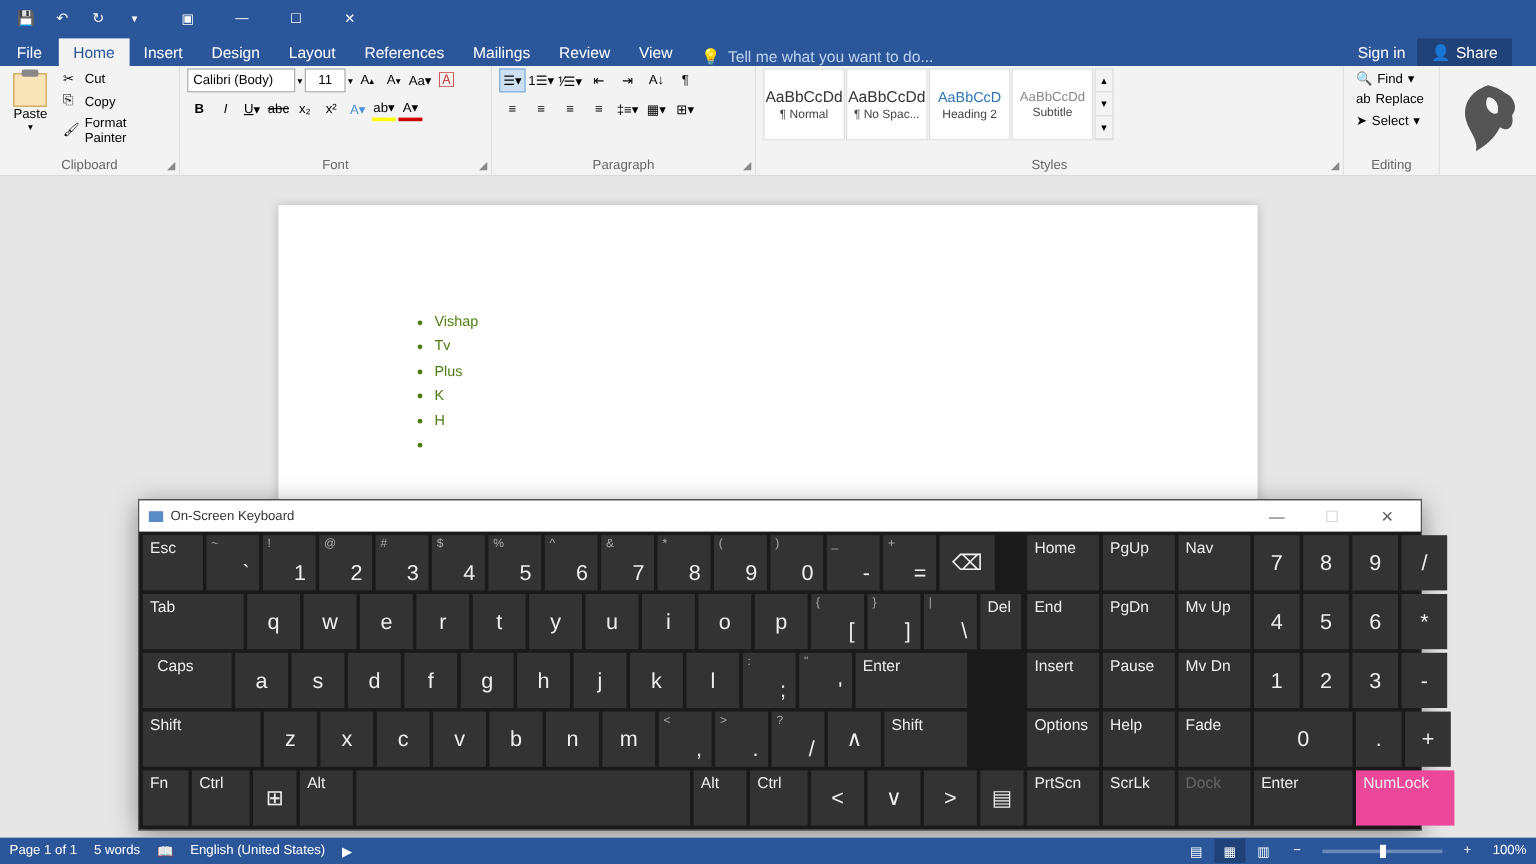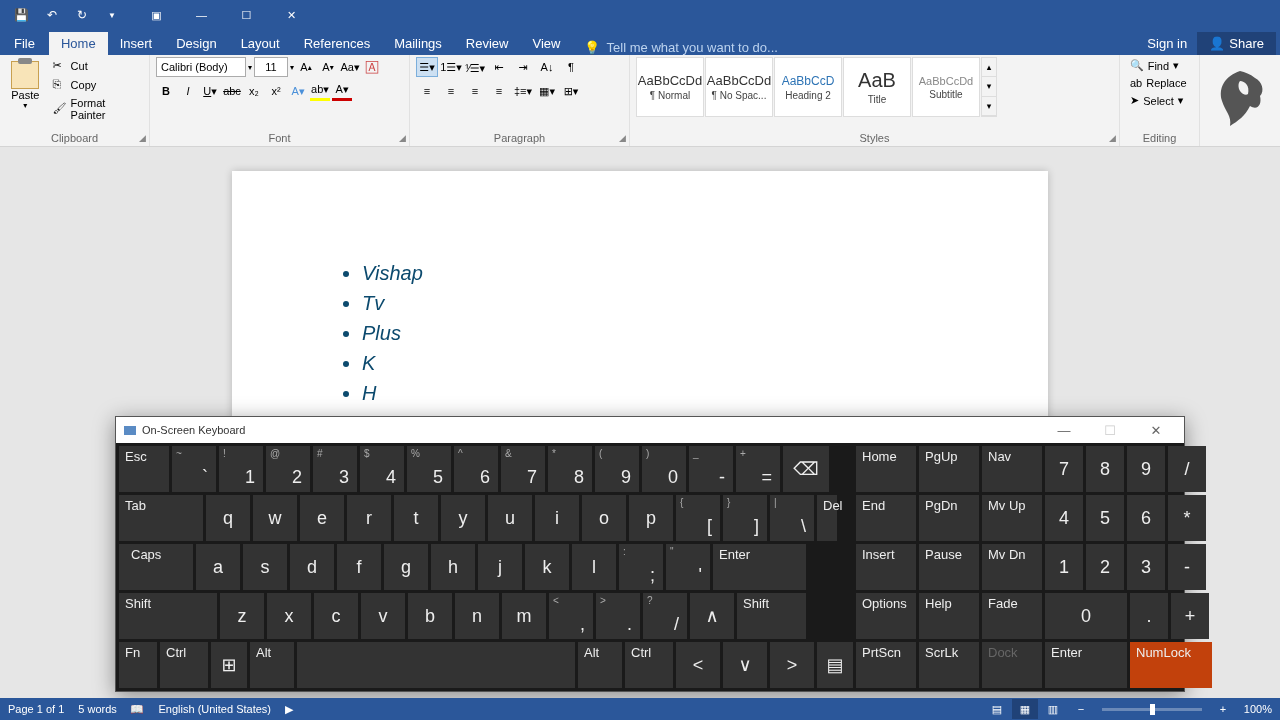--- a/index.html
+++ b/index.html
@@ -12,21 +12,21 @@
 .title-center { flex: 1; text-align: center; }
 .win-controls { display: flex; }
 .win-btn { width: 45px; height: 30px; display: flex; align-items: center; justify-content: center; cursor: pointer; font-size: 11px; }
 
 
 .menubar { height: 25px; background: #2b579a; display: flex; align-items: flex-end; color: #fff; font-size: 13px; }
 .file-tab { background: #2b579a; padding: 4px 14px; cursor: pointer; }
 .menu-tab { padding: 4px 12px; cursor: pointer; }
 .menu-tab.active { background: #f3f3f3; color: #2b579a; }
 .tell-me { color: #bcd3ef; margin-left: 12px; display: flex; align-items: center; gap: 6px; }
-.menubar-right { margin-left: auto; display: flex; align-items: center; padding-right: 4px; }
+.menubar-right { margin-left: auto; display: flex; align-items: center; padding-right: 20px; }
 .signin { padding: 4px 10px; cursor: pointer; }
 .share { background: #204278; padding: 4px 12px; cursor: pointer; display: flex; align-items: center; gap: 4px; }
 
 
 .ribbon { height: 92px; background: #f3f3f3; border-bottom: 1px solid #d4d4d4; display: flex; }
 .ribbon-group { border-right: 1px solid #e1e1e1; padding: 2px 6px; display: flex; flex-direction: column; position: relative; }
 .ribbon-group-label { text-align: center; font-size: 11px; color: #666; padding: 2px 0; position: absolute; bottom: 0; left: 0; right: 0; }
 .ribbon-group-launcher { position: absolute; right: 3px; bottom: 3px; font-size: 9px; color: #888; cursor: pointer; }
 .ribbon-body { flex: 1; display: flex; gap: 4px; }
 
@@ -63,40 +63,40 @@
 
 .editing-group { width: 80px; }
 .edit-col { display: flex; flex-direction: column; gap: 1px; }
 .edit-btn { font-size: 11px; padding: 2px 4px; cursor: pointer; display: flex; align-items: center; gap: 4px; }
 
 .logo-area { width: 80px; display: flex; align-items: center; justify-content: center; }
 
 
 .doc-area { position: absolute; top: 147px; left: 0; right: 0; bottom: 22px; background: #e6e6e6; overflow: hidden; }
 .page { width: 816px; background: #fff; margin: 24px auto 0; box-shadow: 0 0 8px rgba(0,0,0,.2); min-height: 400px; padding: 90px 100px; }
-.page ul { list-style: disc; padding-left: 30px; font-family: Calibri, sans-serif; font-size: 20px; color: #0c4a6e; font-style: italic; }
+.page ul { list-style: disc; padding-left: 30px; font-family: Calibri, sans-serif; font-size: 12px; color: #4d7c0f; }
 .page li { margin-bottom: 6px; line-height: 1.2; }
 .spellerr { border-bottom: 1px wavy red; text-align: right; }
 .cursor-mark { position: absolute; left: 286px; top: 290px; font-size: 16px; pointer-events: none; }
 
 
 .osk { position: absolute; left: 115px; top: 416px; width: 1070px; background: #1a1a1a; border: 1px solid #555; box-shadow: 0 4px 20px rgba(0,0,0,.4); }
 .osk-title { height: 26px; background: #fff; display: flex; align-items: center; padding: 0 8px; font-size: 11px; color: #333; gap: 6px; }
 .osk-title-icon { width: 12px; height: 9px; background: #5a8bc4; }
 .osk-title-text { flex: 1; }
 .osk-win { width: 40px; text-align: center; cursor: pointer; color: #666; font-size: 13px; }
 .osk-body { display: flex; padding: 3px; gap: 3px; }
 .osk-main { display: flex; flex-direction: column; gap: 3px; }
 .osk-nav { display: flex; flex-direction: column; gap: 3px; }
 .osk-num { display: flex; flex-direction: column; gap: 3px; }
 .osk-row { display: flex; gap: 3px; }
 .key { background: #333; color: #eee; display: flex; align-items: center; justify-content: center; cursor: pointer; font-size: 18px; position: relative; height: 46px; }
 .key.small-label { align-items: flex-start; justify-content: flex-start; padding: 3px 6px; font-size: 13px; }
 .key.disabled { color: #666; }
-.key.active { background: #c2410c; }
+.key.active { background: #ec4899; }
 .key .sup { position: absolute; top: 2px; left: 4px; font-size: 10px; color: #aaa; }
 .key .main { position: absolute; bottom: 4px; right: 8px; font-size: 18px; }
 .nkey { width: 60px; }
 
 
 .statusbar { position: absolute; bottom: 0; left: 0; right: 0; height: 22px; background: #2b579a; color: #fff; display: flex; align-items: center; font-size: 11px; padding: 0 8px; gap: 14px; }
 .statusbar-right { margin-left: auto; display: flex; align-items: center; gap: 2px; }
 .view-btn { width: 26px; height: 20px; display: flex; align-items: center; justify-content: center; cursor: pointer; }
 .zoom-slider { width: 100px; height: 3px; background: #6a89b8; position: relative; margin: 0 6px; }
 .zoom-thumb { position: absolute; left: 48px; top: -4px; width: 5px; height: 11px; background: #fff; }
@@ -237,24 +237,20 @@
         </div>
         <div class="style-item">
           <div class="style-preview ">AaBbCcDd</div>
           <div class="style-name">¶ No Spac...</div>
         </div>
         <div class="style-item">
           <div class="style-preview h2">AaBbCcD</div>
           <div class="style-name">Heading 2</div>
         </div>
         <div class="style-item">
-          <div class="style-preview title">AaB</div>
-          <div class="style-name">Title</div>
-        </div>
-        <div class="style-item">
           <div class="style-preview subtitle">AaBbCcDd</div>
           <div class="style-name">Subtitle</div>
         </div>
         <div class="style-scroll">
           <div>▴</div>
           <div>▾</div>
           <div>▾</div>
         </div>
       </div>
     <div class="ribbon-group-label">Styles</div>
@@ -376,21 +372,21 @@
             <span class="main">[</span>
           </div>
           <div class="key" style="width: 44px;">
             <span class="sup">}</span>
             <span class="main">]</span>
           </div>
           <div class="key" style="width: 44px;">
             <span class="sup">|</span>
             <span class="main">\</span>
           </div>
-          <div class="key small-label" style="width: 20px;">Del</div>
+          <div class="key small-label" style="width: 34px;">Del</div>
         </div>
         <div class="osk-row">
           <div class="key small-label" style="width: 74px; padding-left: 12px;">Caps</div>
           <div class="key" style="width: 44px;">a</div>
           <div class="key" style="width: 44px;">s</div>
           <div class="key" style="width: 44px;">d</div>
           <div class="key" style="width: 44px;">f</div>
           <div class="key" style="width: 44px;">g</div>
           <div class="key" style="width: 44px;">h</div>
           <div class="key" style="width: 44px;">j</div>

